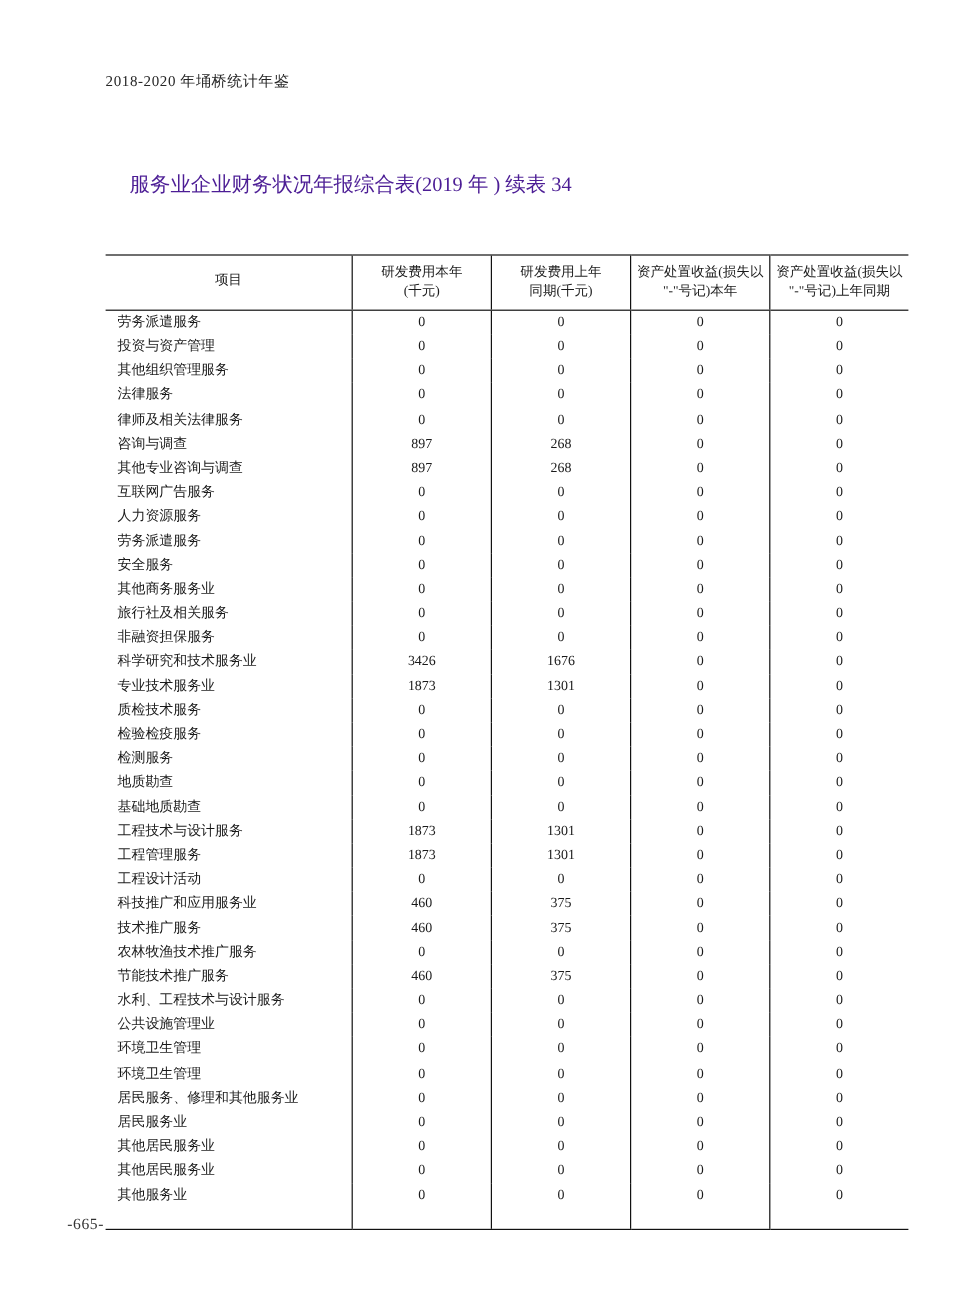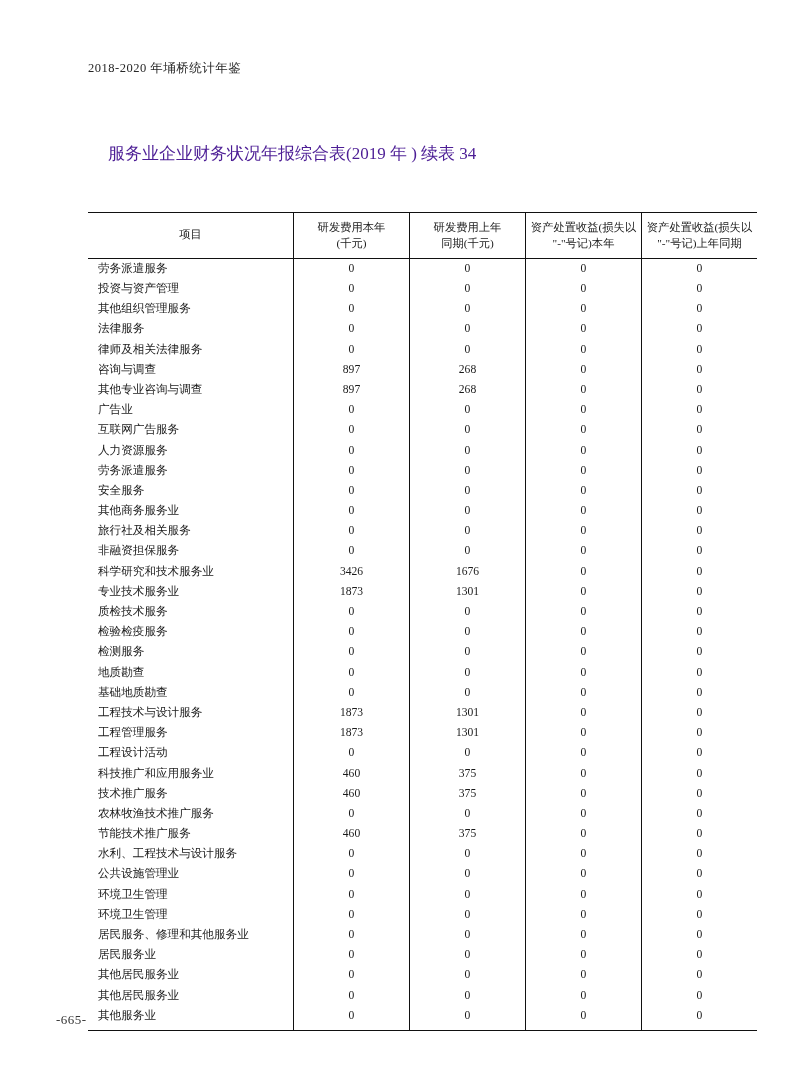--- a/index.html
+++ b/index.html
@@ -68,21 +68,21 @@
     padding: 1.6px 4px;
     line-height: 1.38;
     font-size: 11.6px;
     height: 17px;
   }
   table.fin tbody td.colsep {
     border-left: 1px solid #111;
   }
   table.fin tbody tr:last-child td {
     border-bottom: 1.4px solid #111;
-    padding-bottom: 6px;
+    padding-bottom: 20px;
   }
   .c-item {
     width: 197px;
     text-align: left;
     padding-left: 10px !important;
   }
   .c-num {
     width: 107px;
     text-align: center;
   }
@@ -179,27 +179,20 @@
             <td class="c-num colsep">0</td>
           </tr>
           <tr>
             <td class="c-item">其他专业咨询与调查</td>
             <td class="c-num colsep">897</td>
             <td class="c-num colsep">268</td>
             <td class="c-num colsep">0</td>
             <td class="c-num colsep">0</td>
           </tr>
           <tr>
-            <td class="c-item">广告业</td>
-            <td class="c-num colsep">0</td>
-            <td class="c-num colsep">0</td>
-            <td class="c-num colsep">0</td>
-            <td class="c-num colsep">0</td>
-          </tr>
-          <tr>
             <td class="c-item">互联网广告服务</td>
             <td class="c-num colsep">0</td>
             <td class="c-num colsep">0</td>
             <td class="c-num colsep">0</td>
             <td class="c-num colsep">0</td>
           </tr>
           <tr>
             <td class="c-item">人力资源服务</td>
             <td class="c-num colsep">0</td>
             <td class="c-num colsep">0</td>

